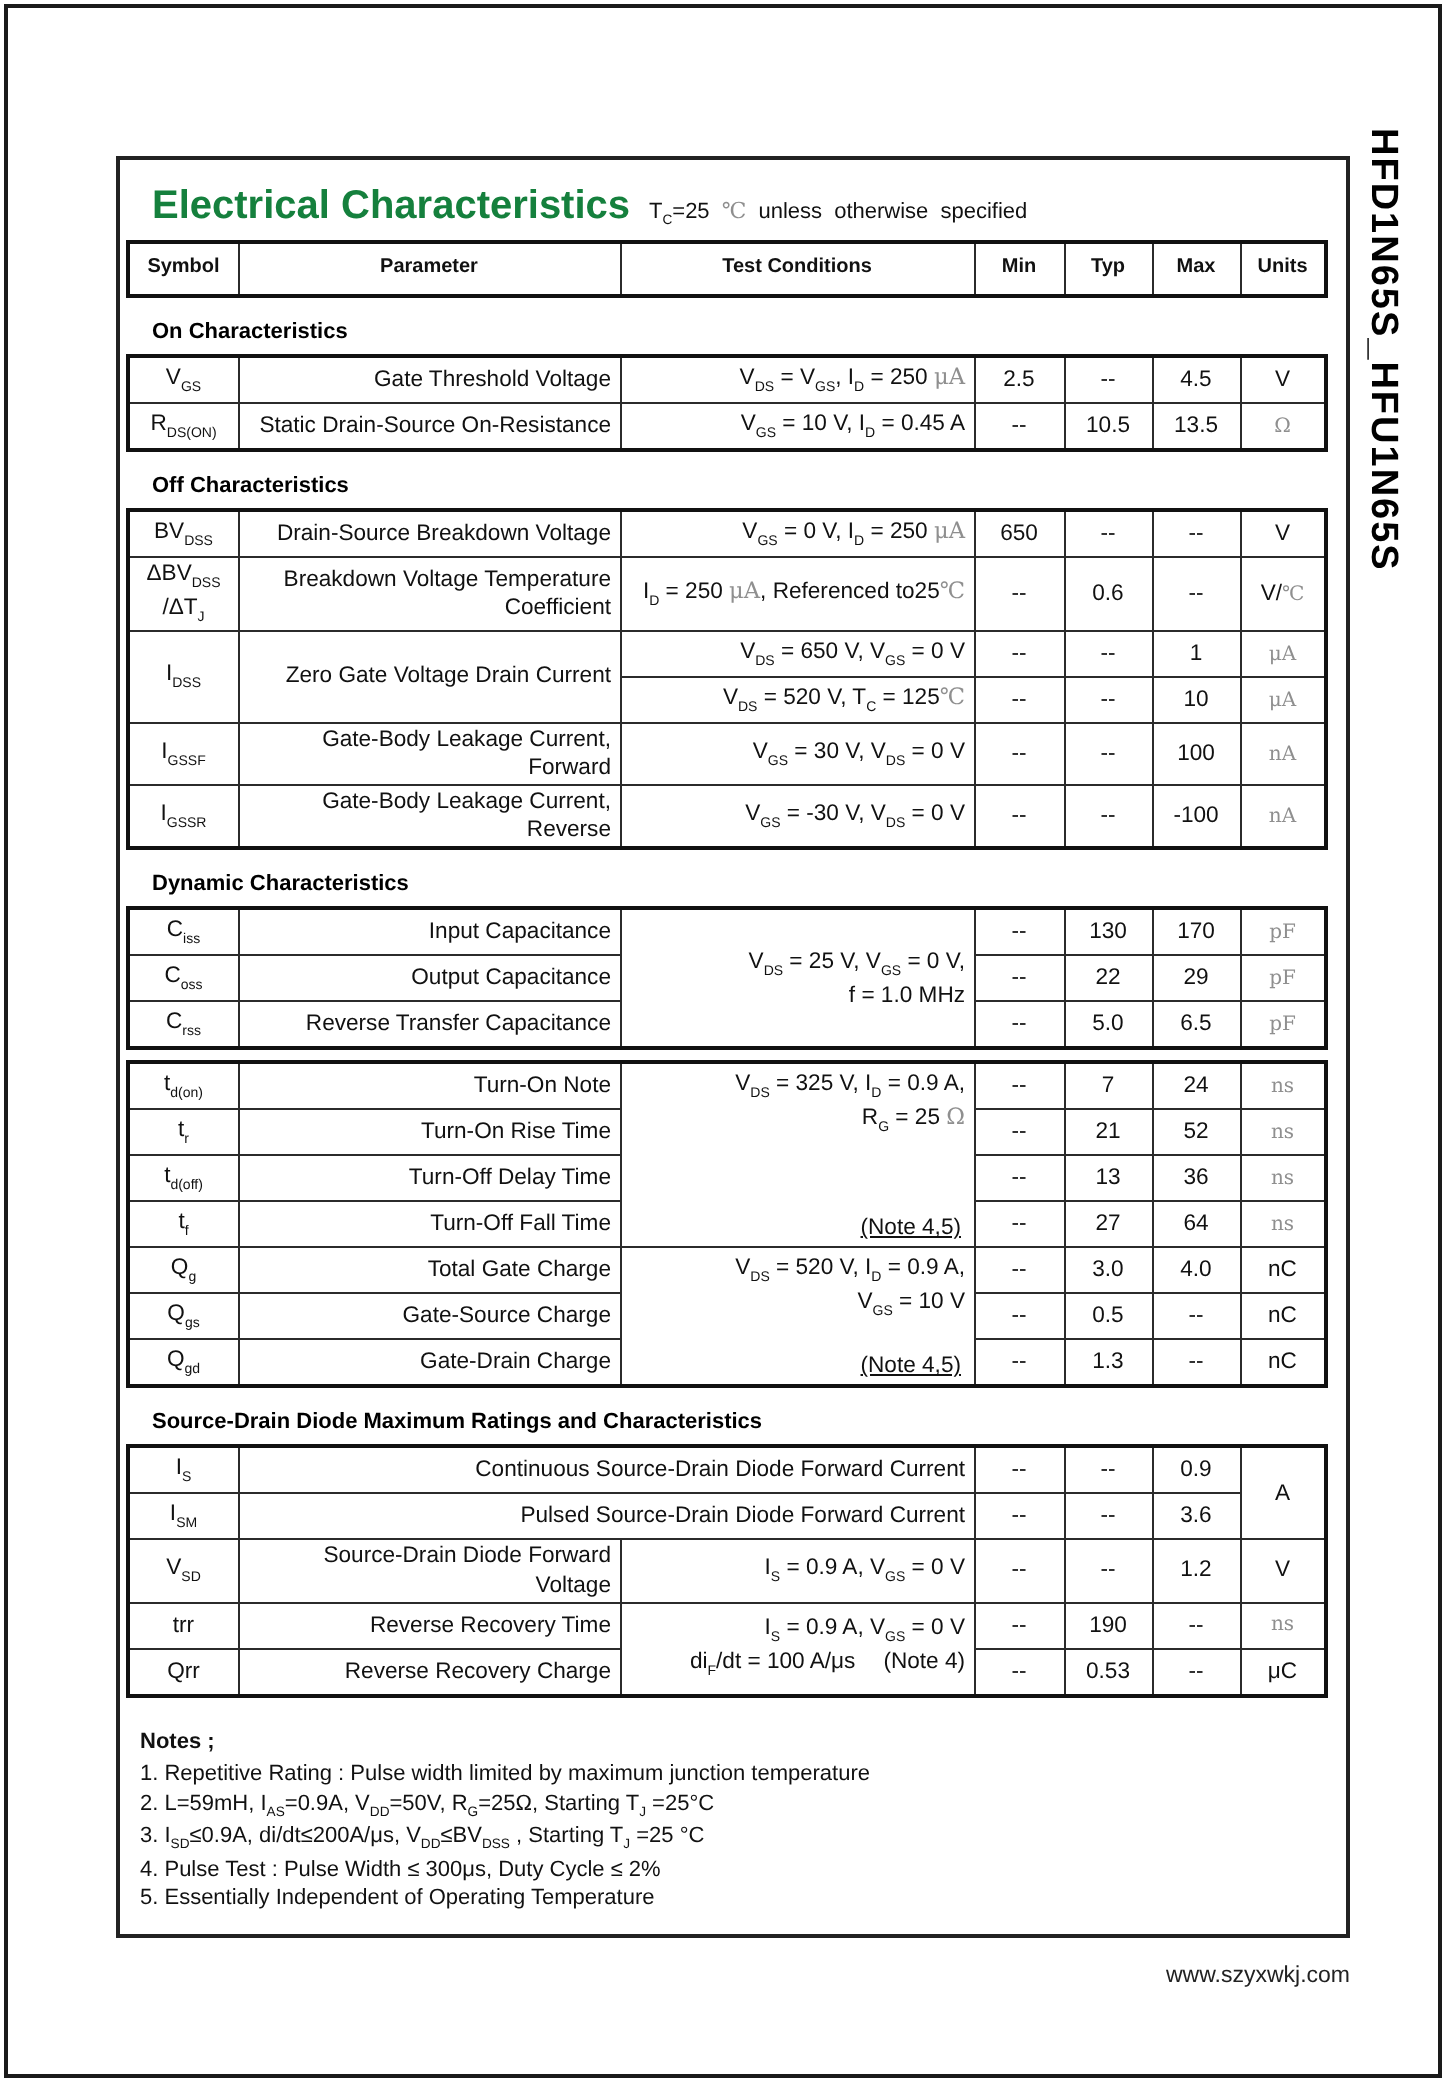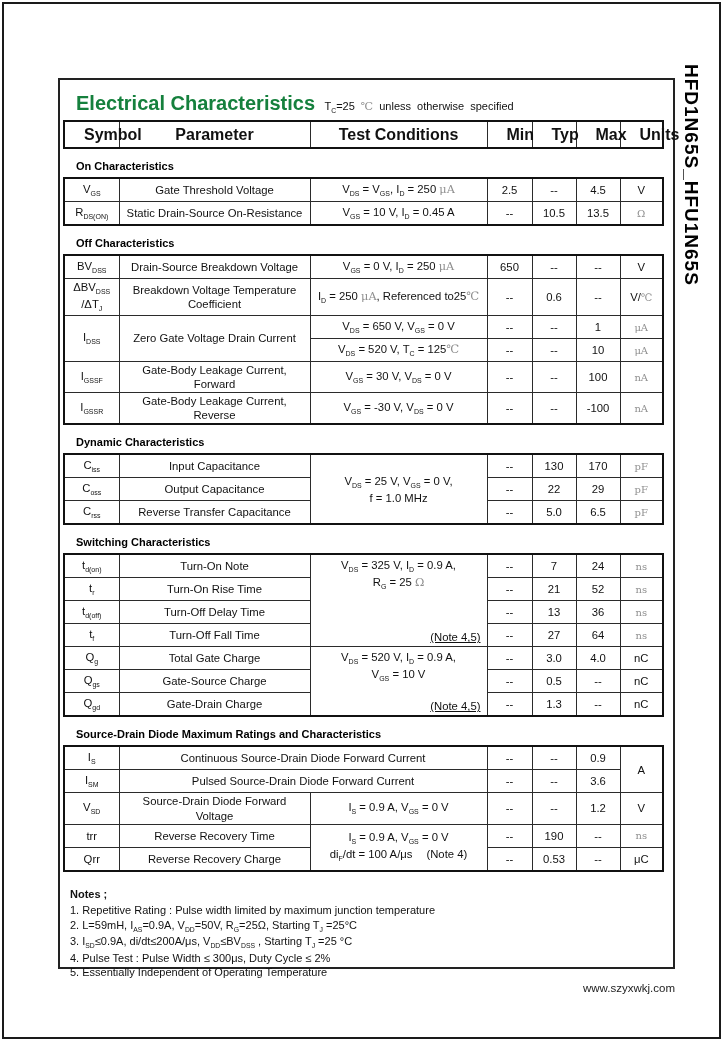--- a/index.html
+++ b/index.html
@@ -13,23 +13,23 @@
     font-weight:bold;font-size:19px;letter-spacing:1px;white-space:nowrap;color:#000;
   }
   .frame{position:absolute;left:58px;top:78px;width:617px;height:891px;border:2px solid #222;box-sizing:border-box;background:#fff;}
   .title-row{margin:12px 0 0 16px;}
   .title{font-size:20px;font-weight:bold;color:#15803d;}
   .subtitle{font-size:11px;margin-left:5px;word-spacing:3px;}
   .section-title{font-weight:bold;font-size:11px;margin:11px 0 0 16px;color:#000;}
   table.grid{border-collapse:collapse;table-layout:fixed;width:599px;margin:5px 0 0 3px;border:2px solid #111;}
   .head-table{border-bottom:3px solid #111;margin-top:6px;}
   .grid th,.grid td{border:1px solid #2b2b2b;font-size:11.3px;padding:1px 4px;height:20px;line-height:1.25;}
-  .grid th{font-size:16px;font-weight:bold;text-align:center;height:21px;padding:2px 19px;}
+  .grid th{font-size:10px;font-weight:bold;text-align:center;height:21px;padding:2px 8px;}
   .c-sym,.c-min,.c-typ,.c-max,.c-units{text-align:center;}
-  .c-par,.c-cond{text-align:center;padding-left:6px;}
+  .c-par,.c-cond{text-align:right;padding-left:6px;}
   .c-units .sym{font-size:10px;}
   sub{font-size:0.62em;}
   .sym{font-family:"DejaVu Serif",serif;color:#8f8f8f;}
   td.rel{position:relative;vertical-align:top;padding-top:3px;}
   .note-br{position:absolute;right:6px;bottom:2px;text-decoration:underline;}
   .cond-mid{vertical-align:middle;line-height:1.6;}
   .note-inline{margin-left:14px;}
   .notes{margin:15px 0 0 10px;font-size:11px;line-height:1.34;color:#111;}
   .notes-title{font-weight:bold;margin-bottom:2px;}
   .footer{position:absolute;top:982px;right:47px;font-size:11.5px;color:#222;text-align:center;}
@@ -203,21 +203,20 @@
       <td class="c-sym">C<sub>rss</sub></td>
       <td class="c-par">Reverse Transfer Capacitance</td>
       <td class="c-min">--</td>
       <td class="c-typ">5.0</td>
       <td class="c-max">6.5</td>
       <td class="c-units"><span class="sym">pF</span></td>
     </tr>
   </tbody>
     </table>
 
-  <div class="section-title">Switching Characteristics</div>
   <table class="grid">
     <colgroup>
         <col style="width:55px">
         <col style="width:191px">
         <col style="width:177px">
         <col style="width:45px">
         <col style="width:44px">
         <col style="width:44px">
         <col style="width:43px">
       </colgroup>

